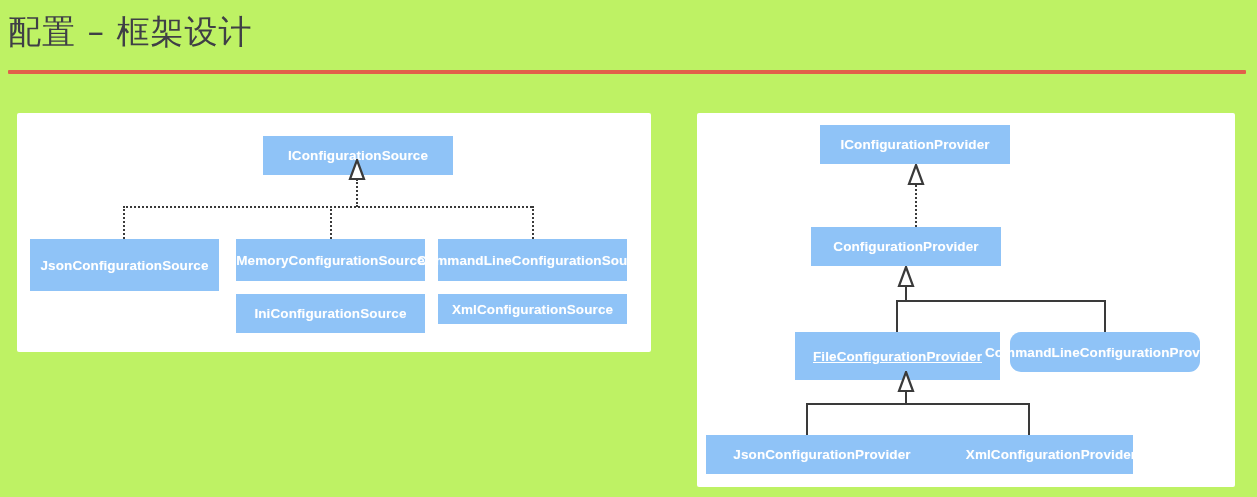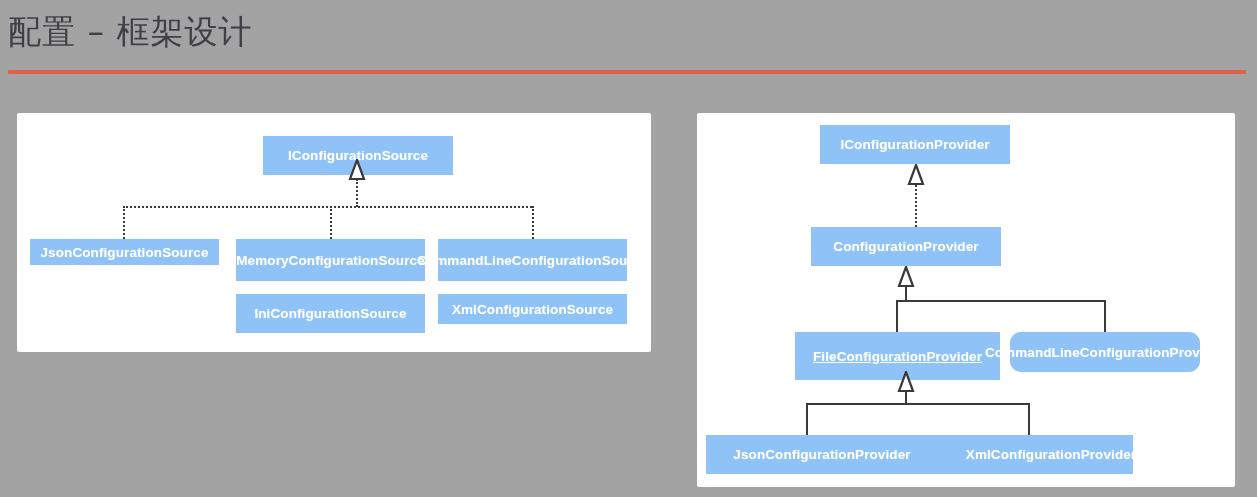--- a/index.html
+++ b/index.html
@@ -10,21 +10,21 @@
     width: 1257px;
     height: 497px;
     background: #f9f5f7;
     font-family: "Liberation Sans", sans-serif;
     overflow: hidden;
     position: relative;
   }
   .slide {
     position: absolute;
     inset: 0;
-    background: #a3a3a3;
+    background: #bef264;
   }
   
   .slide-title {
     position: absolute;
     left: 8px;
     top: 8px;
     font-size: 33px;
     line-height: 48px;
     color: #3f3f46;
     font-family: "DejaVu Sans", "Liberation Sans", sans-serif;
@@ -63,21 +63,21 @@
     font-weight: 600;
     line-height: 17px;
     letter-spacing: 0.1px;
     box-sizing: border-box;
     padding: 2px 4px;
     text-shadow: 0 0 1px rgba(255,255,255,.35);
     z-index: 3;
   }
   
   #box-iconfigurationsource        { left: 263px; top: 136px; width: 190px; height: 39px; }
-  #box-jsonconfigurationsource     { left:  30px; top: 239px; width: 189px; height: 26px; }
+  #box-jsonconfigurationsource     { left:  30px; top: 239px; width: 189px; height: 52px; }
   #box-memoryconfigurationsource   { left: 236px; top: 239px; width: 189px; height: 42px; }
   #box-commandlineconfigurationsource { left: 438px; top: 239px; width: 189px; height: 42px; }
   #box-iniconfigurationsource      { left: 236px; top: 294px; width: 189px; height: 39px; }
   #box-xmlconfigurationsource      { left: 438px; top: 294px; width: 189px; height: 30px; }
   
   #box-iconfigurationprovider      { left: 820px; top: 125px; width: 190px; height: 39px; }
   #box-configurationprovider       { left: 811px; top: 227px; width: 190px; height: 39px; }
   #box-fileconfigurationprovider   { left: 795px; top: 332px; width: 205px; height: 48px; text-decoration: underline; }
   #box-commandlineconfigurationprovider { left: 1010px; top: 332px; width: 190px; height: 40px; }
   #box-jsonconfigurationprovider   { left: 706px; top: 435px; width: 232px; height: 39px; }

